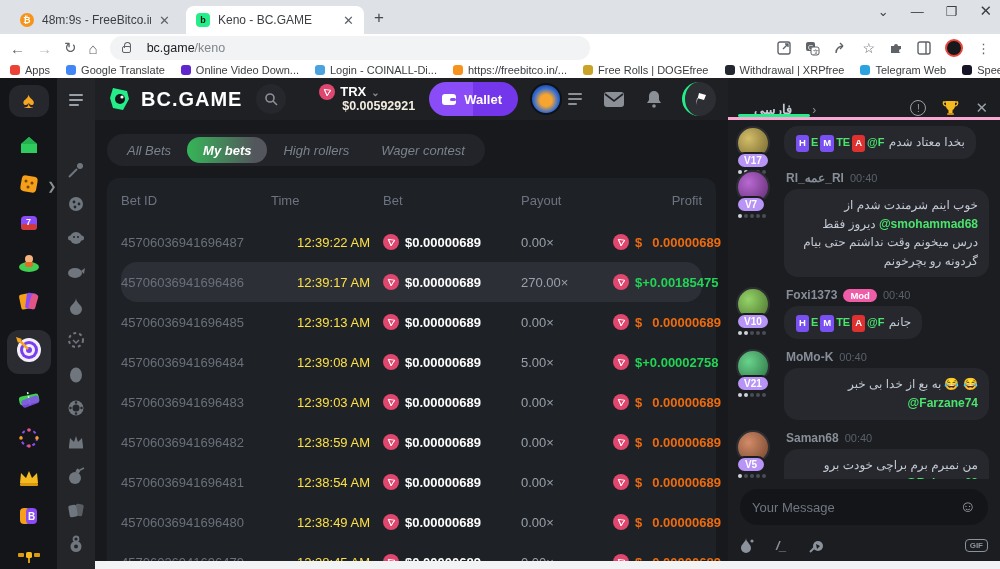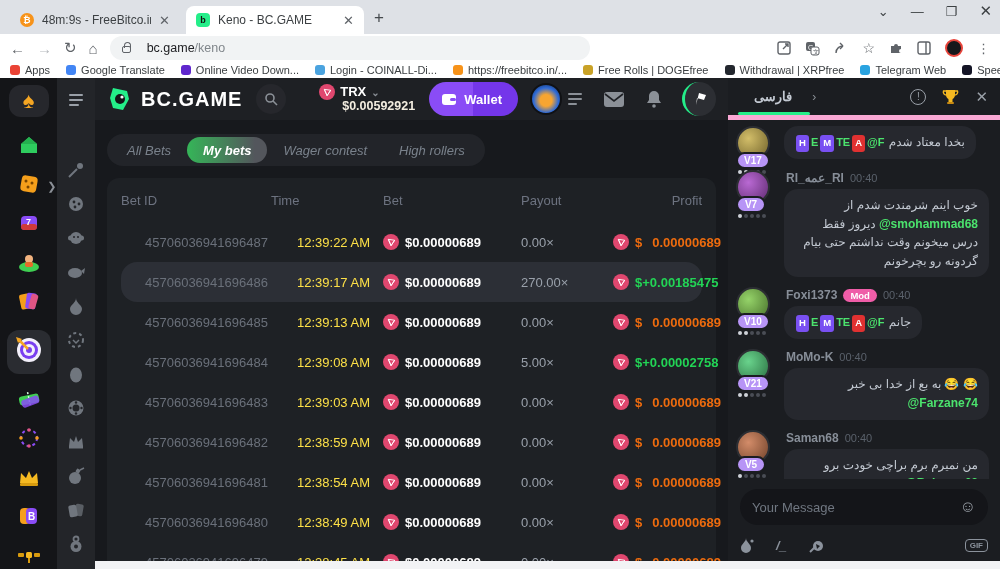--- a/index.html
+++ b/index.html
@@ -83,34 +83,34 @@
   .betstabs { margin:14px 0 0 12px; display:inline-flex; background:#222429; border-radius:18px;
     height:32px; align-items:center; padding:0 4px; }
   .btab { padding:0 16px; font-size:13px; color:#7a828c; height:26px; display:flex; align-items:center; border-radius:14px;font-style:italic; }
   .btab.on { background:linear-gradient(90deg,#35b558 0%, #53565c 85%); color:#fff; font-weight:bold; }
 
   .panel { margin:12px 12px 0 12px; background:#1e2125; border-radius:12px 12px 0 0; padding:0 14px;
     height:calc(100% - 100px); }
   .trow { display:grid; grid-template-columns:150px 112px 138px 92px 1fr; align-items:center; height:40px; }
   .thead { height:44px; color:#6d7380; font-size:13px; }
   .thead .c5 { text-align:right; }
-  .cid { color:#6a707a; font-size:13px;margin-left:24px; }
+  .cid { color:#6a707a; font-size:13px; }
   .ctime { color:#fde047; font-size:13px;margin-left:26px; }
   .cbet { display:flex; align-items:center; gap:6px; color:#fff; font-weight:bold; font-size:13px; }
   .cpay { color:#9aa1ab; font-size:13px; }
   .cprofit { display:flex; align-items:center; justify-content:flex-end; gap:6px; font-weight:bold; font-size:13px; }
   .loss { color:#ed6b0e; }
   .winv { color:#22d455; }
   .trow.hl { background:#2c2f36; border-radius:16px; }
   .coin { width:16px; height:16px; border-radius:50%; background:#e0476f; display:inline-flex;
     align-items:center; justify-content:center; flex:0 0 auto; }
 
   
   .chat { position:absolute; right:0; top:78px; width:272px; bottom:0; background:#1b1d21; }
-  .chathead { height:42px; display:flex; align-items:center; padding:0 12px; border-bottom:5px solid #f9a8d4; position:relative; }
+  .chathead { height:42px; display:flex; align-items:flex-end; padding:0 12px; border-bottom:3px solid #f9a8d4; position:relative; }
   .langtab { color:#c3c9d2; font-size:13px; font-weight:bold; padding:0 14px; }
   .langline { position:absolute; left:10px; bottom:0; width:72px; height:3px; background:#24ee89; border-radius:2px; }
   .chev { color:#8b9097; font-size:12px; margin-left:6px; }
   .chr { margin-left:auto; display:flex; align-items:center; gap:16px; color:#9aa0a8; }
   .infoic { width:16px; height:16px; border-radius:50%; border:1.5px solid #9aa0a8; font-size:10px;
     display:flex; align-items:center; justify-content:center; }
   .closex { font-size:15px; }
 
   .msgs { position:absolute; top:44px; left:0; right:0; bottom:90px; overflow:hidden; padding:4px 10px 0 8px; }
   .msg { display:flex; gap:8px; margin-bottom:10px; }
@@ -478,22 +478,22 @@
     <span class="chat-toggle">
       <svg width="16" height="16" viewBox="0 0 16 16">
           <path d="M3 14 L6 2 L13 4 L11 9 L4 7" fill="#fff"></path>
         </svg>
     </span>
   </div>
 
   <div class="betstabs" id="betstabs">
       <span class="btab">All Bets</span>
       <span class="btab on">My bets</span>
+      <span class="btab">High rollers</span>
       <span class="btab">Wager contest</span>
-      <span class="btab">High rollers</span>
     </div>
 
   <div class="panel">
     <div class="trow thead" id="theadrow">
         <span class="c1">Bet ID</span>
         <span class="c2">Time</span>
         <span class="c3">Bet</span>
         <span class="c4">Payout</span>
         <span class="c5">Profit</span>
       </div>

